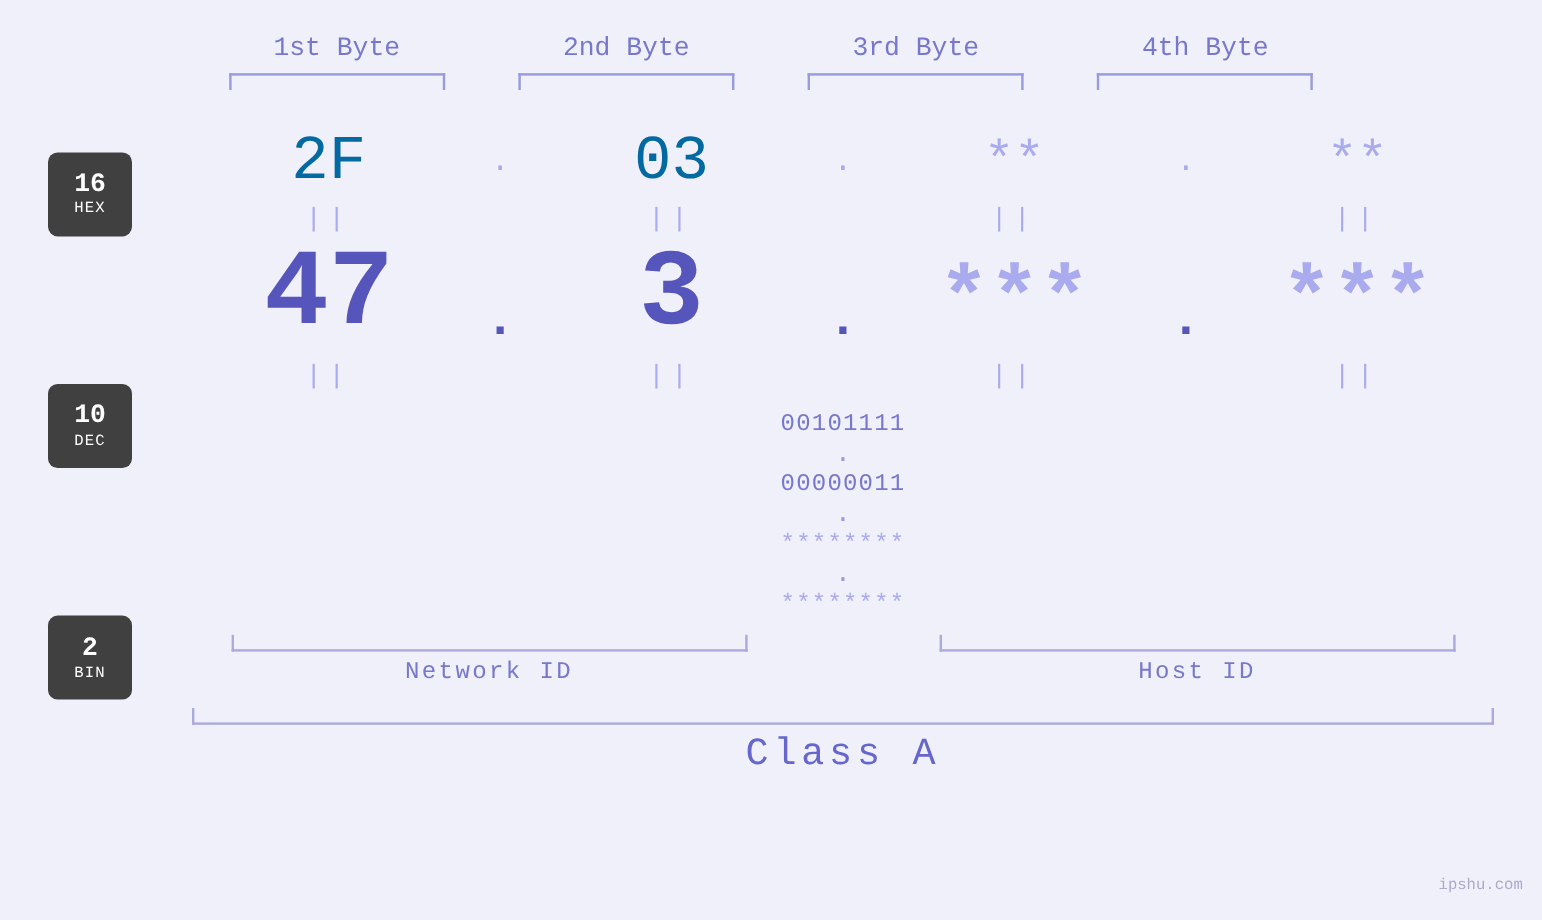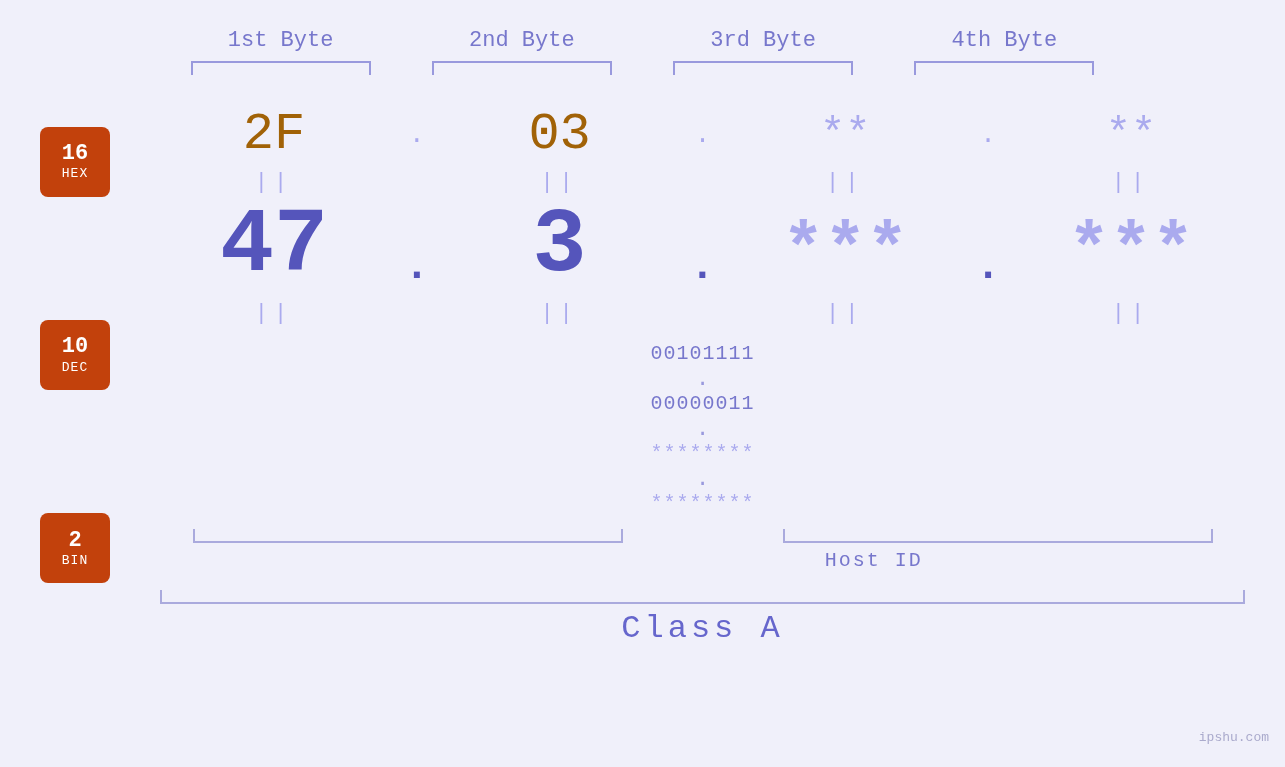--- a/index.html
+++ b/index.html
@@ -72,21 +72,21 @@
       display: flex;
       flex-direction: column;
       justify-content: space-around;
       width: 120px;
       height: 500px;
       gap: 0;
       padding-top: 20px;
     }
 
     .badge {
-      background: #c2410c;
+      background: #404040;
       color: white;
       border-radius: 8px;
       width: 70px;
       height: 70px;
       display: flex;
       flex-direction: column;
       align-items: center;
       justify-content: center;
       margin-bottom: 0;
     }
@@ -141,21 +141,21 @@
       width: 30px;
       text-align: center;
       color: #9999dd;
       font-size: 24px;
     }
 
     
     .hex-value {
       font-size: 52px;
       font-weight: 300;
-      color: #a16207;
+      color: #0369a1;
     }
 
     .hex-star {
       font-size: 42px;
       color: #aaaaee;
     }
 
     
     .equals-row {
       display: flex;
@@ -369,20 +369,21 @@
       <div style="display:flex; width:100%; margin-top:14px; justify-content:space-around;">
 
         <div style="width:430px; height:14px; border-bottom:2px solid #aaaadd; border-left:2px solid #aaaadd; border-right:2px solid #aaaadd; margin-left:0;"></div>
 
         <div style="width:30px;"></div>
 
         <div style="width:430px; height:14px; border-bottom:2px solid #aaaadd; border-left:2px solid #aaaadd; border-right:2px solid #aaaadd;"></div>
       </div>
 
       <div style="display:flex; width:100%; justify-content:space-around; margin-top:6px;">
+        <div style="width:430px; text-align:center; color:#7777cc; font-size:20px; letter-spacing:2px;">Network ID</div>
         <div style="width:30px;"></div>
         <div style="width:430px; text-align:center; color:#7777cc; font-size:20px; letter-spacing:2px;">Host ID</div>
       </div>
 
       <div style="width:100%; height:14px; border-bottom:2px solid #aaaadd; border-left:2px solid #aaaadd; border-right:2px solid #aaaadd; margin-top:18px;"></div>
 
       <div style="width:100%; text-align:center; margin-top:6px;font-family:Liberation Mono, monospace;">
         <span class="class-label">Class A</span>
       </div>
 

